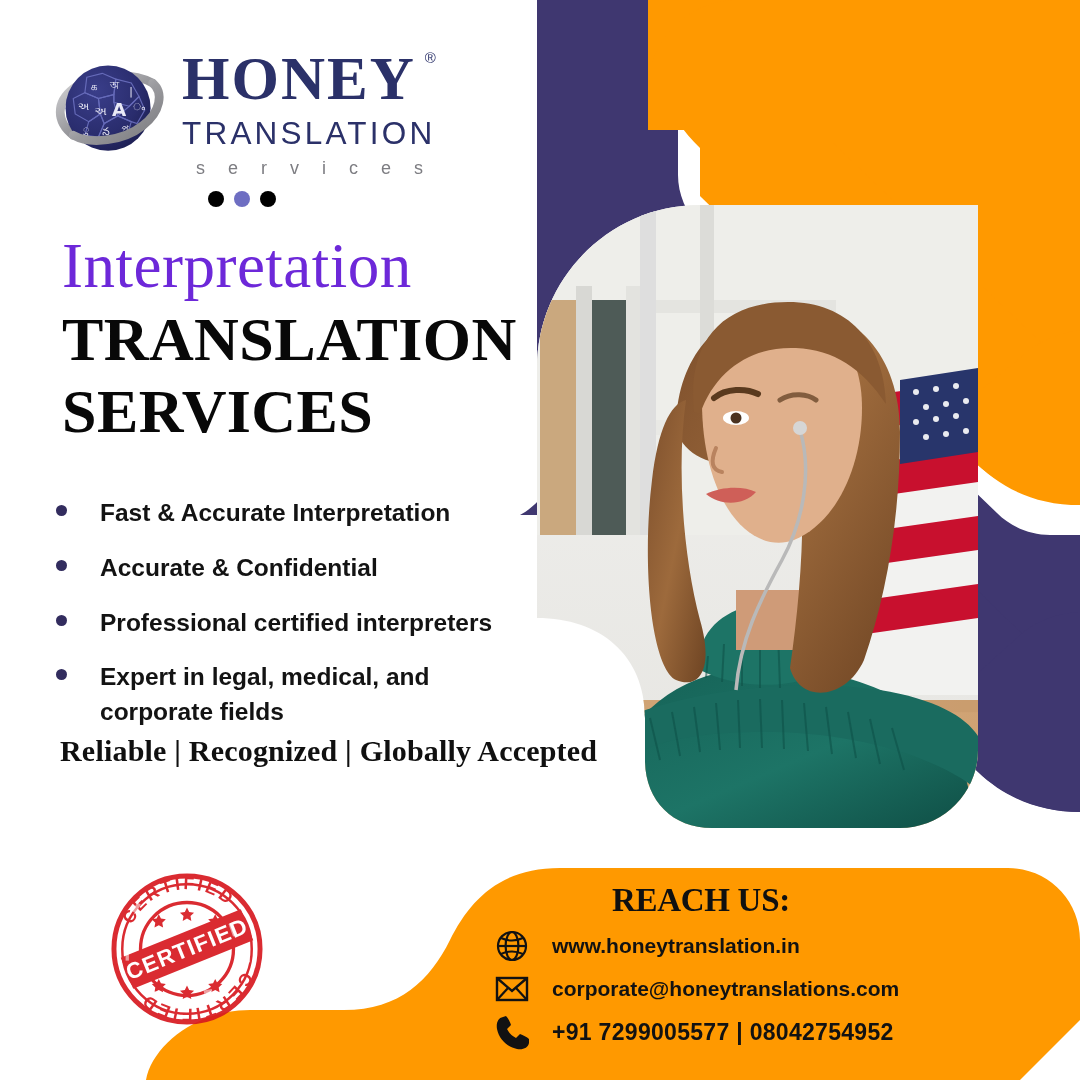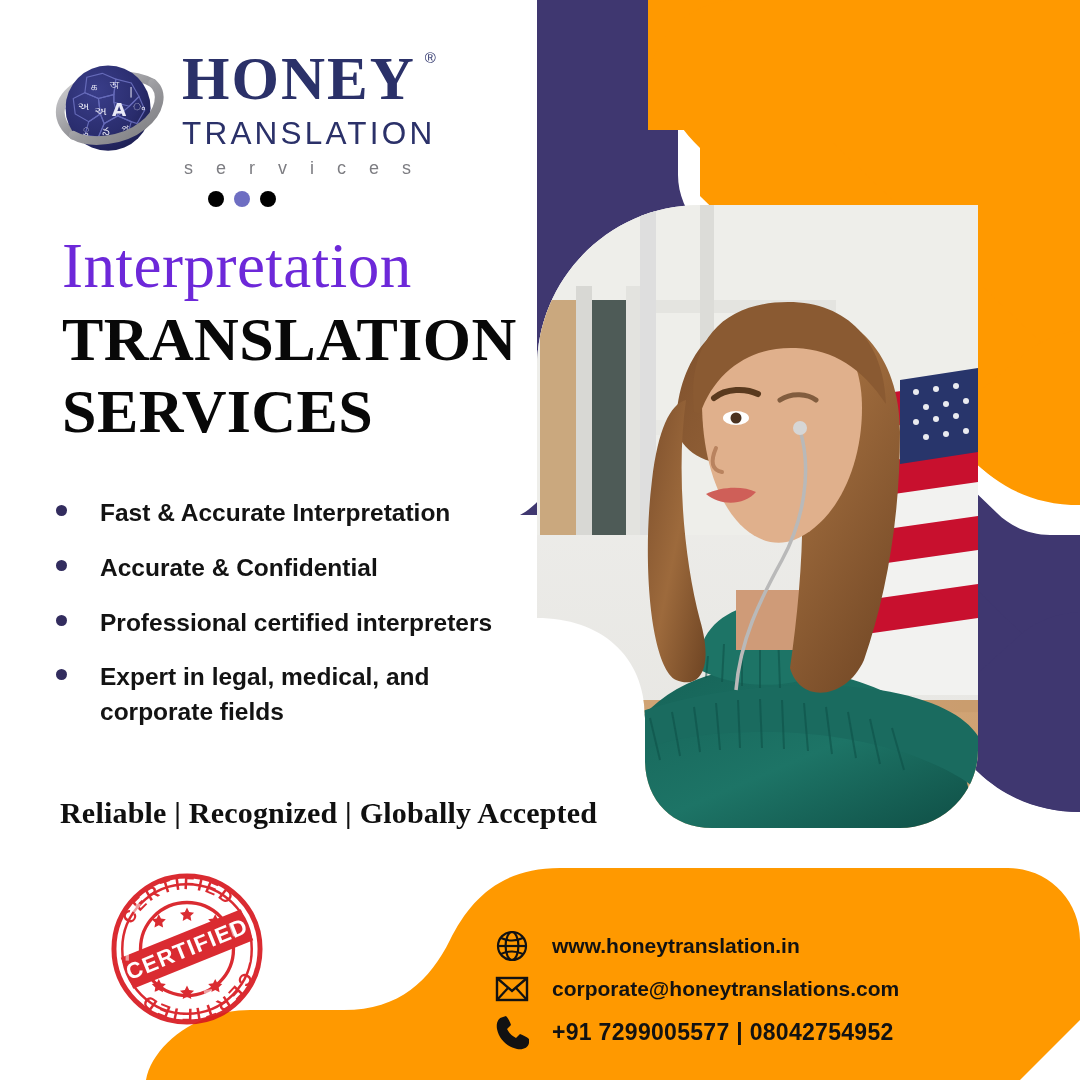--- a/index.html
+++ b/index.html
@@ -70,21 +70,21 @@
     color: #2b3169;
     margin-top: 9px;
   }
   .logo-services {
     font-family: "Liberation Sans", sans-serif;
     font-weight: 400;
     font-size: 18px;
     letter-spacing: 9px;
     color: #7d7d82;
     margin-top: 9px;
-    margin-left: 2px;
+    margin-left: 14px;
   }
 
   
   .dots {
     position: absolute;
     left: 208px;
     top: 191px;
     display: flex;
     gap: 10px;
     align-items: center;
@@ -147,21 +147,21 @@
     font-weight: 700;
     font-size: 24.5px;
     line-height: 1.42;
     color: #131313;
   }
 
   
   .tagline {
     position: absolute;
     left: 60px;
-    top: 796px;
+    top: 734px;
     font-family: "Liberation Serif", serif;
     font-weight: 700;
     font-size: 30px;
     color: #101010;
     letter-spacing: 0.2px;
     white-space: nowrap;
   }
 
   
   .stamp {
@@ -650,20 +650,21 @@
         <rect x="58" y="150" width="14" height="4" transform="rotate(15 58 150)"></rect>
         <rect x="120" y="150" width="10" height="4" transform="rotate(-10 120 150)"></rect>
         <rect x="96" y="30" width="12" height="4"></rect>
         <rect x="26" y="100" width="4" height="14"></rect>
         <rect x="172" y="104" width="4" height="12"></rect>
         <rect x="84" y="168" width="16" height="4"></rect>
       </g>
     </g>
   </svg>
 
+  <div class="reach-title">REACH US:</div>
 
   <div class="contact-list">
 
     <div class="contact-row">
       <span class="contact-icon">
         <svg width="36" height="36" viewBox="0 0 36 36">
           <circle cx="18" cy="18" r="14" fill="none" stroke="#121212" stroke-width="2.2"></circle>
           <ellipse cx="18" cy="18" rx="6.4" ry="14" fill="none" stroke="#121212" stroke-width="2.2"></ellipse>
           <line x1="4" y1="18" x2="32" y2="18" stroke="#121212" stroke-width="2.2"></line>
           <path d="M 7 10 Q 18 15 29 10" fill="none" stroke="#121212" stroke-width="2"></path>

